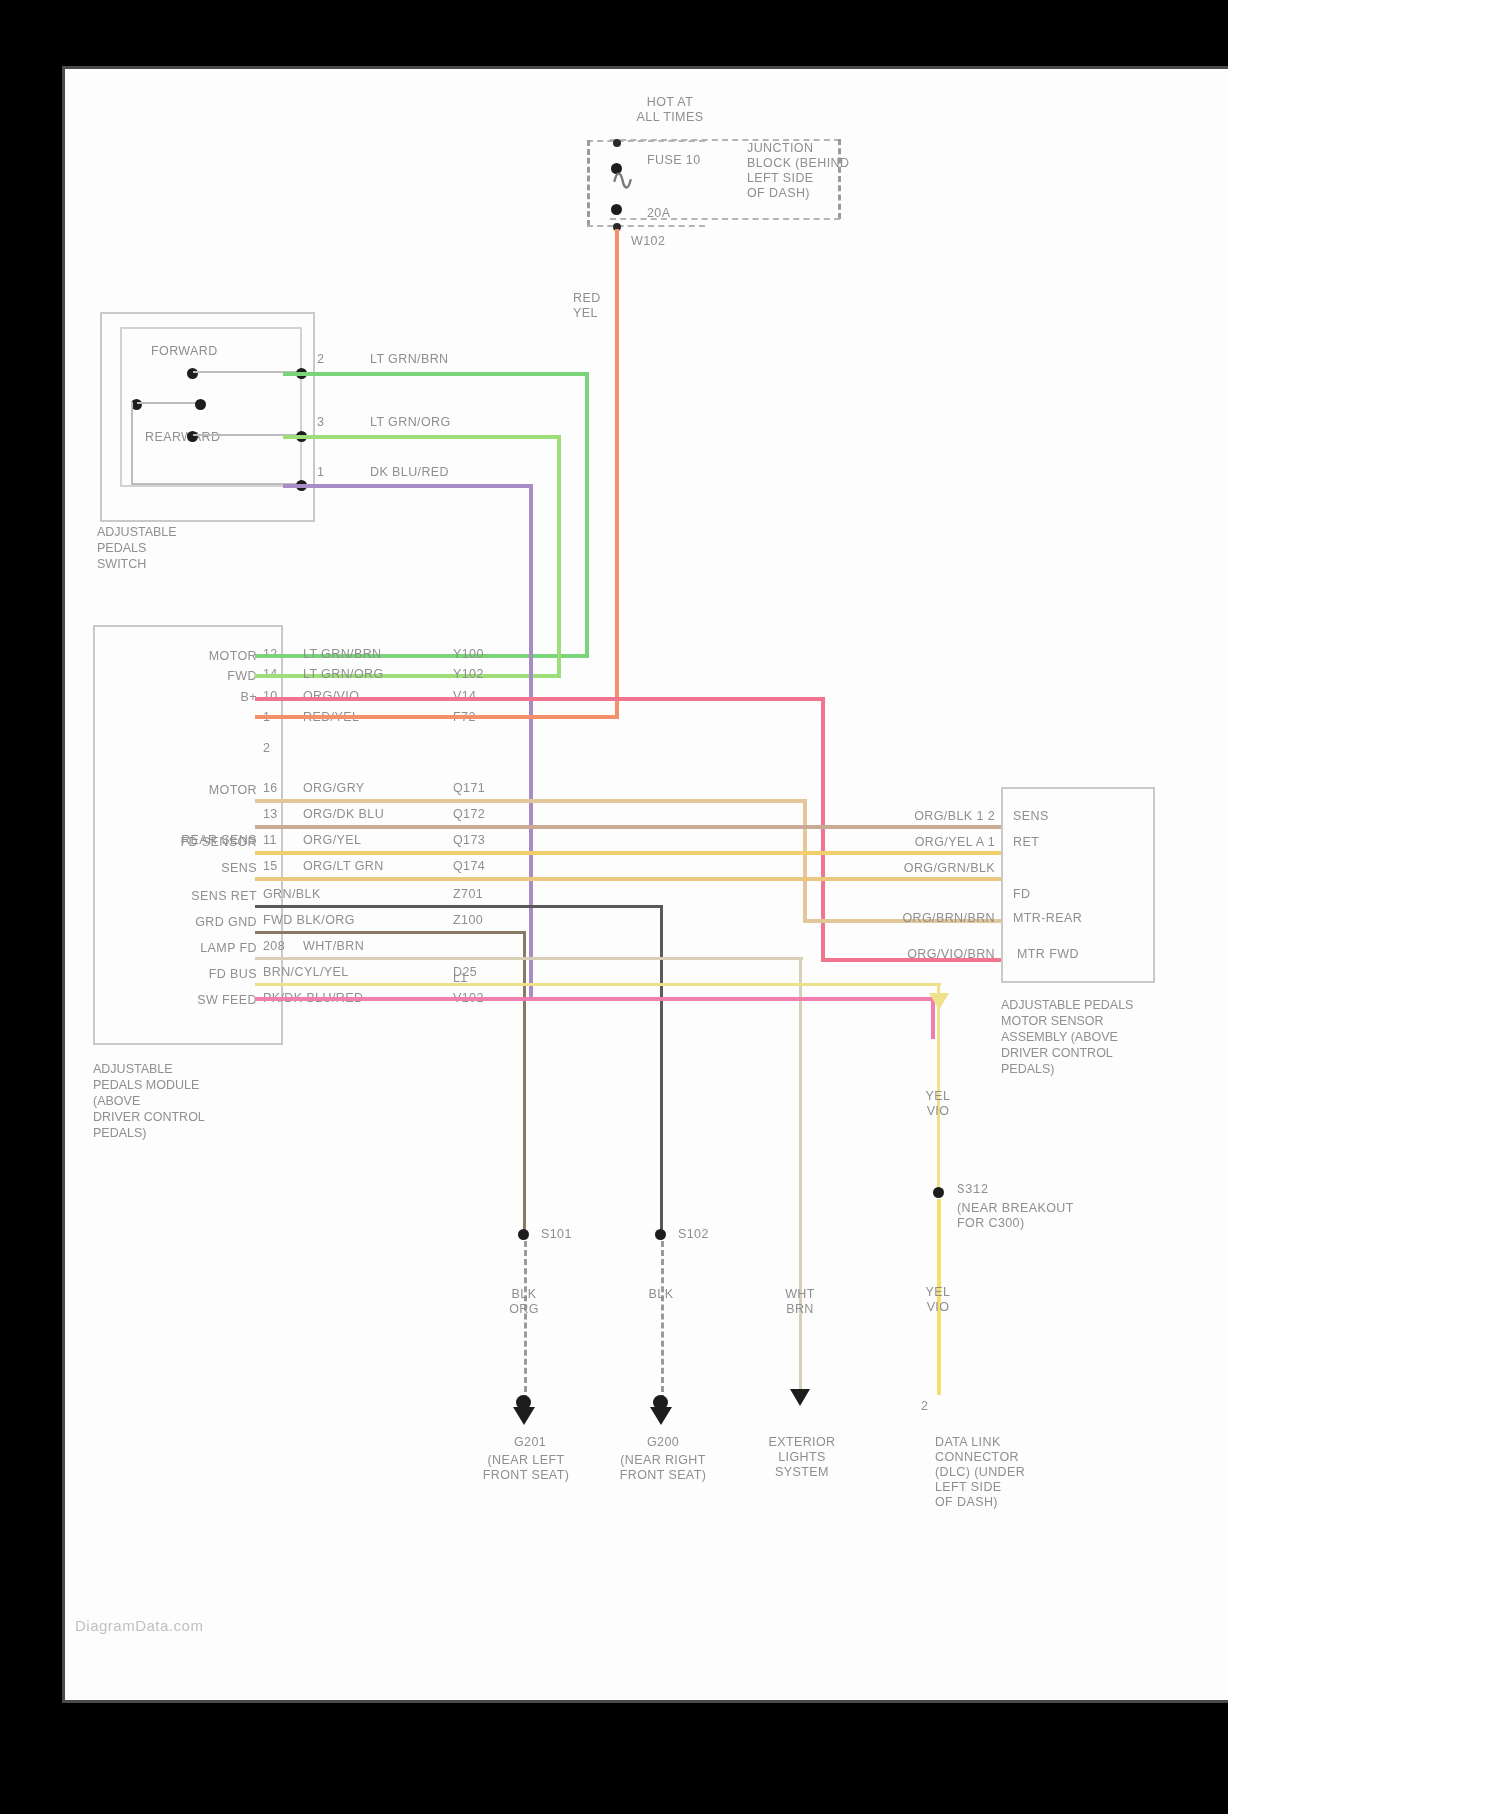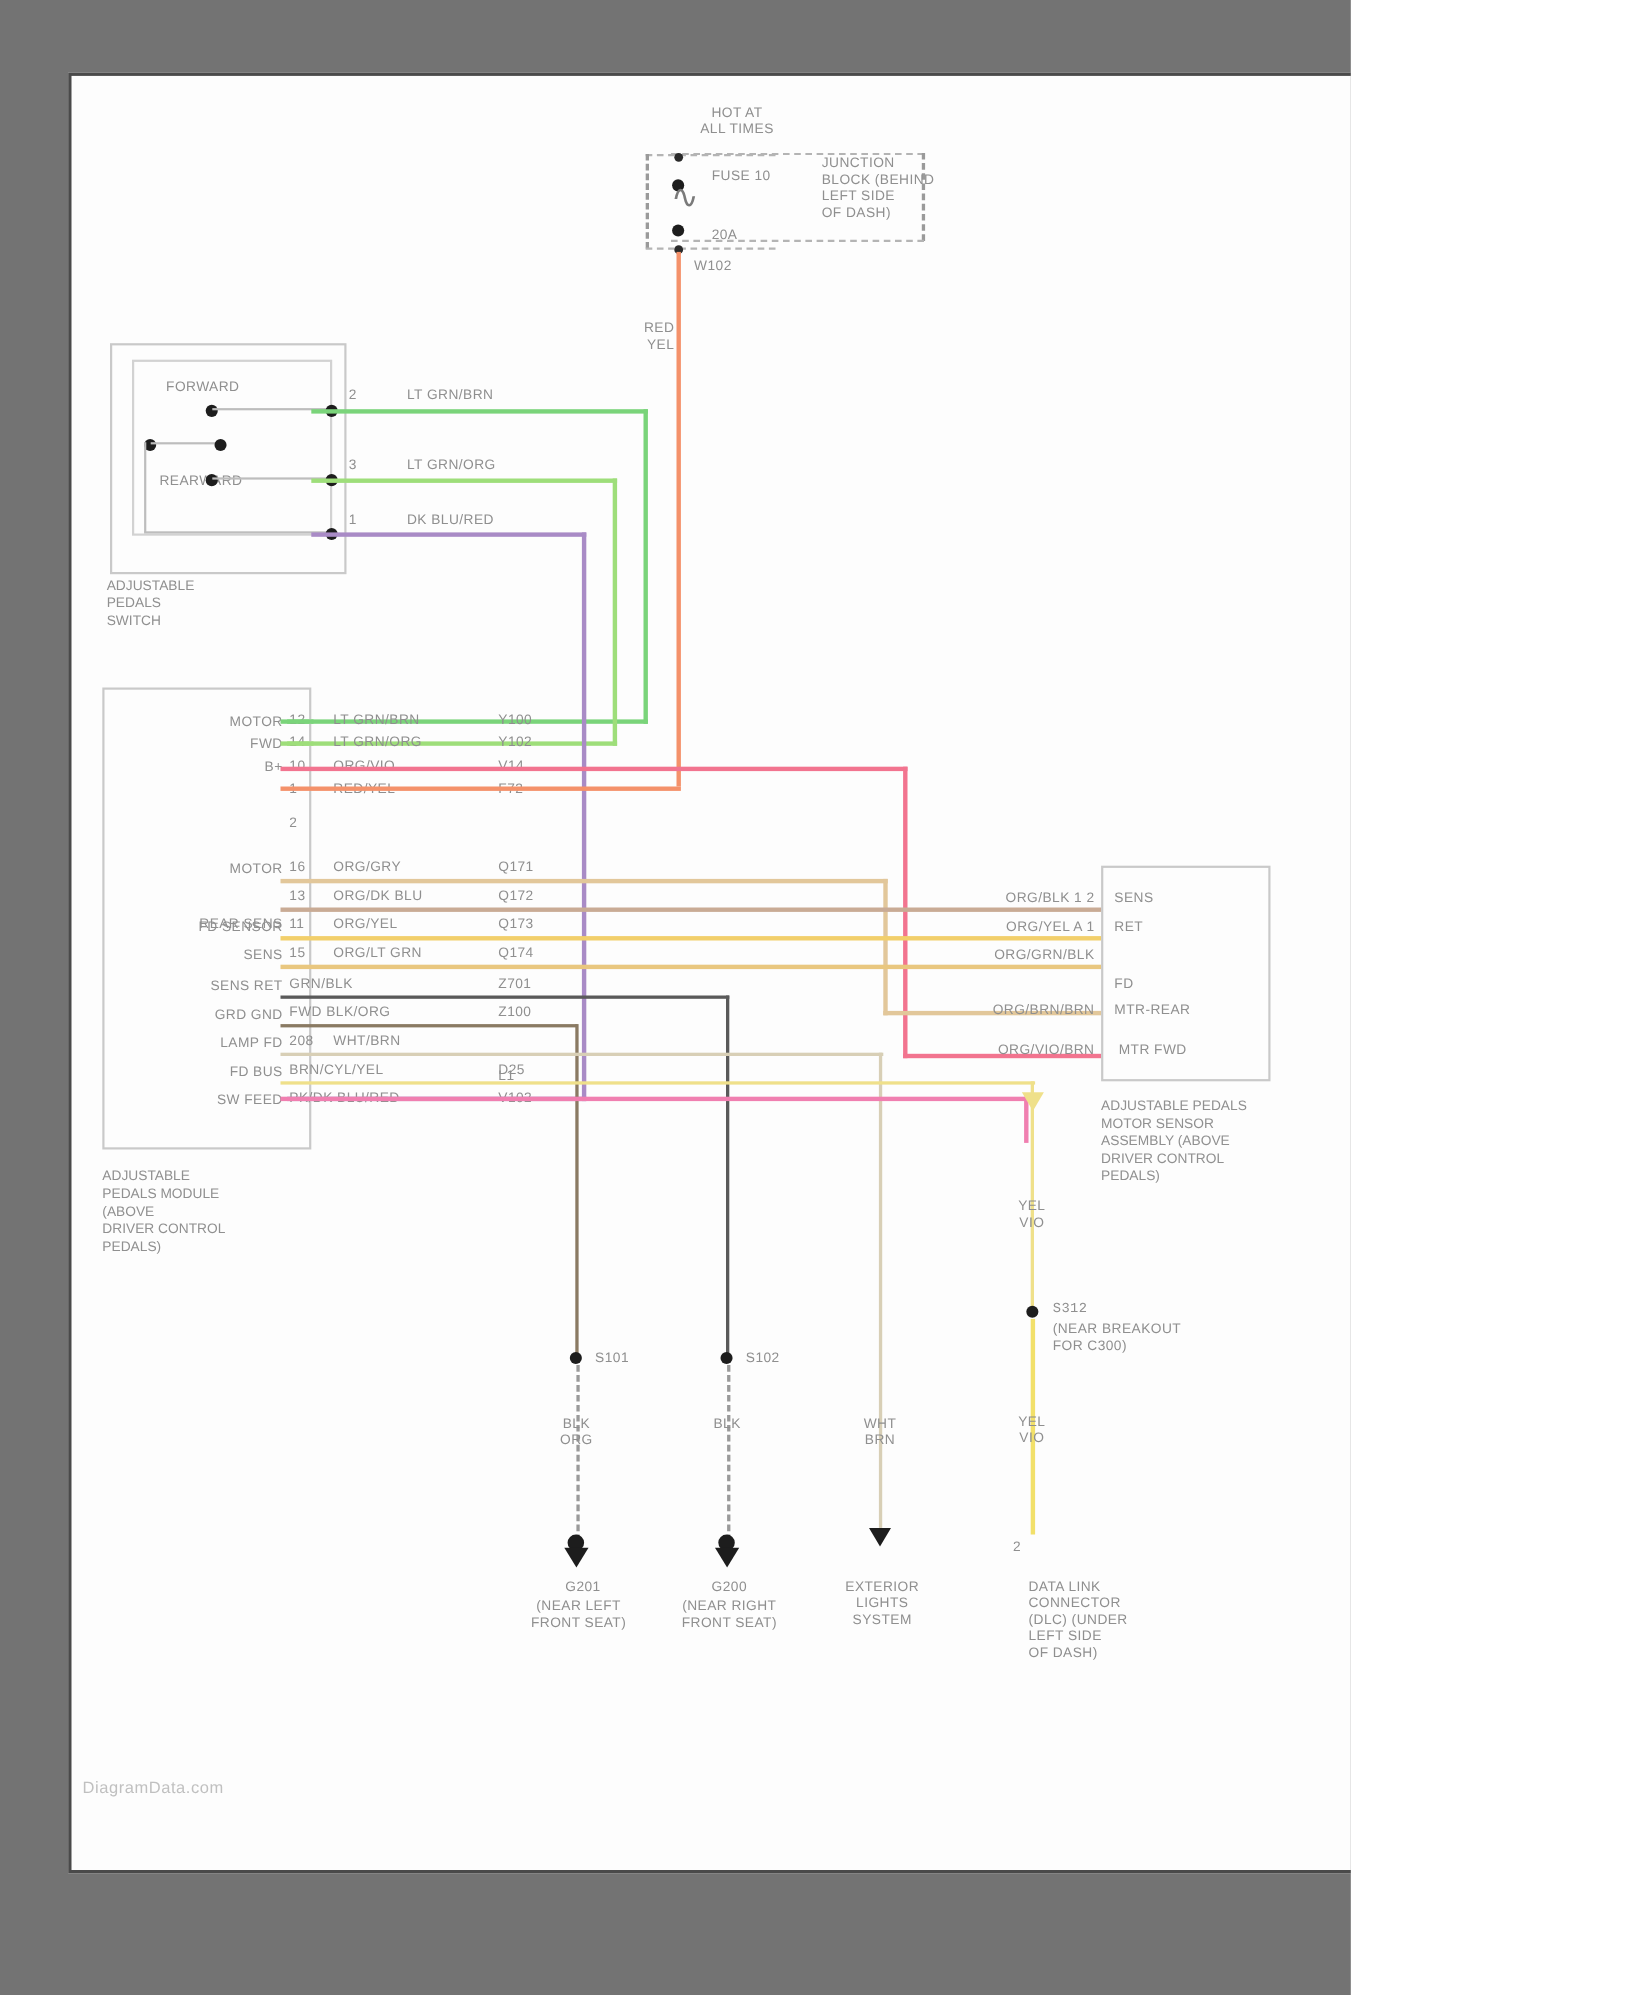--- a/index.html
+++ b/index.html
@@ -1,17 +1,17 @@
 <!DOCTYPE html>
 <html><head>
 <meta charset="utf-8">
 <style>
   html,body{margin:0;padding:0;background:#ffffff;}
   body{font-family:"Liberation Sans",sans-serif;}
-  #page{position:relative;width:1228px;height:1814px;background:#737373;overflow:hidden;}
+  #page{position:relative;width:1228px;height:1814px;background:#000000;overflow:hidden;}
 
   
   #frame{position:absolute;left:62px;top:66px;width:1376px;height:1637px;
          border:3px solid #4a4a4a;background:#fdfdfd;box-sizing:border-box;}
 
   .lbl{position:absolute;color:#8f8f8f;font-size:12.5px;line-height:15px;
        letter-spacing:.4px;white-space:pre;font-family:"Liberation Sans",sans-serif;}
   .lbl.ctr{text-align:center;}
   .lbl.rt{text-align:right;}
 
@@ -65,21 +65,21 @@
 
     <div class="sdot" style="left:548px;top:70px;"></div>
     <div class="dot" style="left:546px;top:94px;"></div>
     <div class="fusewave" style="left:545px;top:96px;">∿</div>
     <div class="dot" style="left:546px;top:135px;"></div>
     <div class="sdot" style="left:548px;top:154px;"></div>
 
     <div class="lbl" style="left:566px;top:165px;">W102</div>
 
     <div class="wire v" style="left:550px;top:160px;height:486px;background:#f4916a;"></div>
-    <div class="lbl" style="left:508px;top:222px;width:40px;text-align:right;">RED
+    <div class="lbl" style="left:508px;top:222px;width:40px;">RED
 YEL</div>
 
     <div class="box" style="left:35px;top:243px;width:215px;height:210px;"></div>
     <div class="thinbox" style="left:55px;top:258px;width:182px;height:160px;"></div>
 
     <div class="lbl" style="left:86px;top:275px;">FORWARD</div>
     <div class="lbl" style="left:80px;top:361px;">REARWARD</div>
 
     <div class="dot" style="left:122px;top:299px;"></div>
     <div class="wire h" style="left:128px;top:302px;width:108px;background:#bdbdbd;height:2px;"></div>

